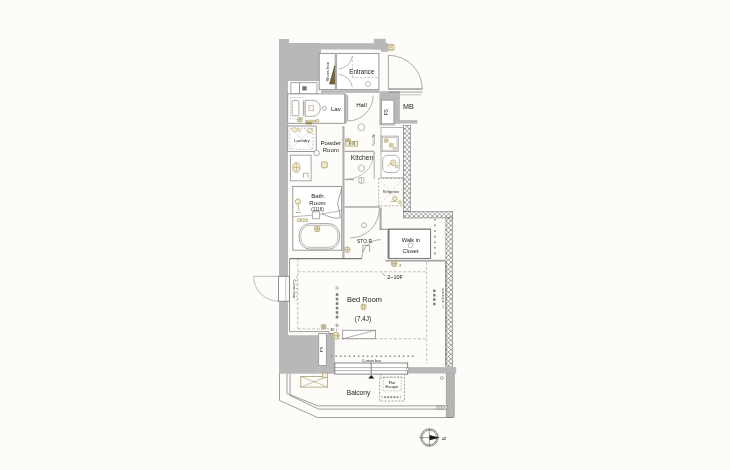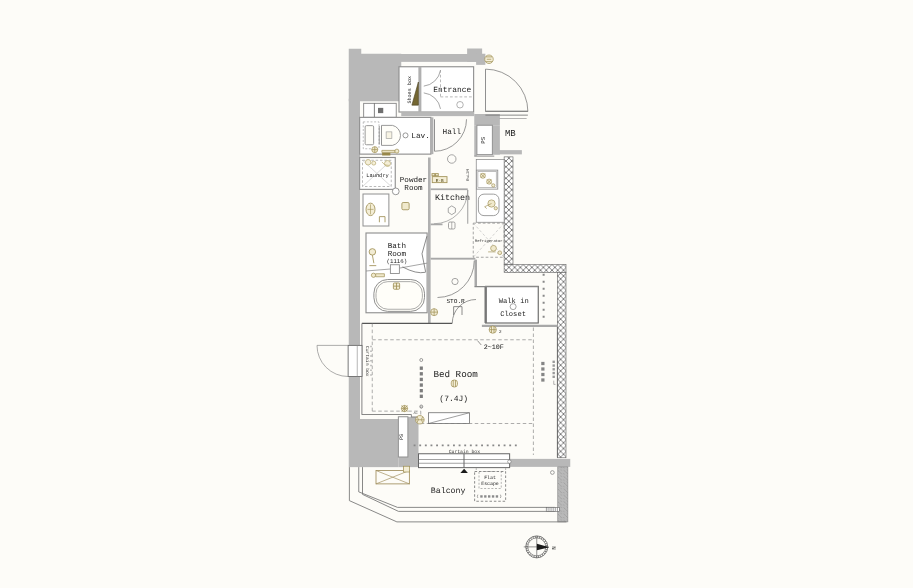--- a/index.html
+++ b/index.html
@@ -1,16 +1,16 @@
 <!DOCTYPE html>
 <html><head>
 <meta charset="utf-8">
 <style>
 html,body{margin:0;padding:0;background:#fdfcf8;}
-#stage{position:relative;width:730px;height:470px;overflow:hidden;font-family:Liberation Mono, monospace;}
+#stage{position:relative;width:730px;height:470px;overflow:hidden;font-family:Liberation Sans, sans-serif;}
 svg{position:absolute;left:0;top:0;}
 </style>
 </head>
 <body>
 <div id="stage">
 <svg width="730" height="470" viewBox="0 0 730 470">
 <defs>
 <pattern id="xh" width="4.6" height="4.6" patternUnits="userSpaceOnUse">
 <rect width="4.6" height="4.6" fill="#ffffff"></rect>
 <path d="M0,0 L4.6,4.6 M4.6,0 L0,4.6" stroke="#3d3d3d" stroke-width="0.52" fill="none"></path>

